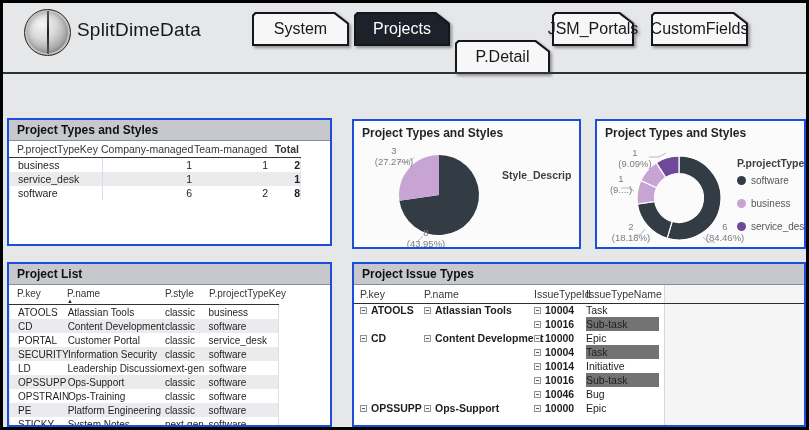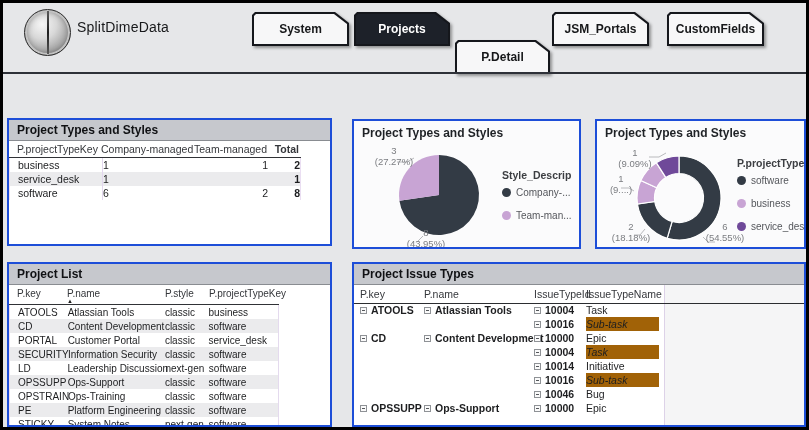--- a/index.html
+++ b/index.html
@@ -6,68 +6,68 @@
   *{box-sizing:border-box;}
   .frame{position:relative;width:809px;height:430px;border:3px solid #000;background:#e6e7e9;
          font-family:"Liberation Sans",sans-serif;overflow:hidden;}
   
   .coin{position:absolute;left:21px;top:6px;width:47px;height:47px;border-radius:50%;
         border:1px solid #2a2a2a;
         background:radial-gradient(circle at 38% 32%,#f6f6f6 0%,#d8d8d8 35%,#a8a8a8 65%,#6f6f6f 88%,#484848 100%);
         box-shadow:inset 0 0 0 2px #c2c2c2, inset 0 0 7px #6a6a6a;}
   .coin::after{content:"";position:absolute;left:50%;top:1px;bottom:1px;width:2px;margin-left:-1px;
         background:linear-gradient(#5a5a5a,#1e1e1e 50%,#5a5a5a);}
-  .logo-text{position:absolute;left:74px;top:16px;font-size:14px;color:#17181a;letter-spacing:.2px;}
+  .logo-text{position:absolute;left:74px;top:16px;font-size:19px;color:#17181a;letter-spacing:.2px;}
   .tab{position:absolute;top:9px;height:34px;cursor:pointer;filter:drop-shadow(2px 2px 1.5px rgba(40,40,40,.45));}
   .tab .shape{position:absolute;inset:0;background:#15171c;
         clip-path:polygon(3px 0,calc(100% - 14px) 0,100% 11px,100% 100%,0 100%,0 3px);}
   .tab .fill{position:absolute;inset:2px;background:#f7f7f8;
         clip-path:polygon(2px 0,calc(100% - 13px) 0,100% 10px,100% 100%,0 100%,0 2px);}
   .tab.active .fill{background:#1d2129;}
   .tab .lbl{position:absolute;inset:0;display:flex;align-items:center;justify-content:center;
-        font-size:12px;font-weight:bold;color:#17181a;text-align:right;}
+        font-size:16px;font-weight:normal;color:#17181a;text-align:right;}
   .tab.active .lbl{color:#ffffff;}
   .header-divider{position:absolute;left:0;top:69px;width:100%;height:2px;background:#2e3138;}
   
   .card{position:absolute;background:#fff;border:2px solid #1d4ed8;overflow:hidden;}
   .titlebar{height:21px;background:#c6c8cd;border-bottom:1px solid #898c91;font-weight:bold;
         font-size:12px;color:#101114;line-height:20px;padding-left:8px;white-space:nowrap;}
   #summaryCard{left:4px;top:115px;width:325px;height:128px;}
   #pieCard{left:349px;top:116px;width:229px;height:130px;background:#fbfbfc;}
   #donutCard{left:592px;top:116px;width:211px;height:130px;background:#fbfbfc;}
   #listCard{left:4px;top:259px;width:325px;height:165px;}
   #matrixCard{left:349px;top:259px;width:454px;height:165px;background:#f5f5f6;}
   .chart-title{position:absolute;left:8px;top:5px;font-size:12px;font-weight:bold;color:#1f2226;white-space:nowrap;}
   
   .sum-head{display:flex;align-items:center;height:17px;padding-left:8px;width:292px;
         font-size:10.5px;color:#35373b;border-bottom:1px solid #303236;white-space:nowrap;}
   .sum-row{display:flex;align-items:center;height:14px;padding-left:8px;width:292px;
         font-size:10.5px;color:#1d1e20;border-left:1px solid #eadef2;border-right:1px solid #eadef2;white-space:nowrap;}
   .alt{background:#ebebed;}
-  .sc0{width:84px;} .sc1{width:90px;text-align:left;} .sc2{width:76px;text-align:right;}
+  .sc0{width:84px;} .sc1{width:90px;text-align:right;} .sc2{width:76px;text-align:right;}
   .sc3{width:32px;text-align:right;font-weight:bold;}
   .sum-row .sc1{border-left:1px solid #e3d7ee;height:100%;line-height:14px;}
   
   .list-head{display:flex;height:20px;padding-left:8px;width:270px;font-size:10px;color:#35373b;
         border-bottom:1px solid #303236;white-space:nowrap;}
   .list-head .hcell{padding-top:3px;}
   .sort-tri{display:block;font-size:6px;line-height:5px;color:#1a1a1a;}
   .list-row{display:flex;align-items:center;height:14px;padding-left:8px;width:270px;font-size:10px;
         color:#1d1e20;border-left:1px solid #eadef2;border-right:1px solid #e4daee;white-space:nowrap;}
   .lc0{width:50px;} .lc1{width:98px;} .lc2{width:44px;} .lc3{width:70px;}
   
   .matrix{position:absolute;left:0;top:21px;bottom:0;width:311px;background:#fff;border-right:1px solid #ddd2e8;}
   .m-head{display:flex;align-items:center;height:18px;font-size:10.5px;color:#35373b;white-space:nowrap;}
   .m-underline{position:absolute;left:0;top:39px;width:454px;height:1px;background:#2b2d30;}
   .m-row{display:flex;height:14px;font-size:10.5px;color:#1d1e20;white-space:nowrap;}
   .mc-key{width:70px;padding-left:6px;font-weight:bold;display:flex;align-items:center;gap:4px;}
   .mc-name{width:110px;font-weight:bold;display:flex;align-items:center;gap:4px;}
   .mc-id{width:52px;font-weight:bold;display:flex;align-items:center;gap:4px;}
   .mc-type{width:73px;display:flex;align-items:center;}
-  .band{background:#a16207;font-style:italic;}
+  .band{background:#737373;}
   .cbox{flex:0 0 auto;width:7px;height:7px;border:1px solid #8f9296;background:#fafafa;position:relative;}
   .cbox::after{content:"";position:absolute;left:1px;right:1px;top:2px;height:1px;background:#55585c;}
   
   .chart-svg{position:absolute;}
   .callout{position:absolute;font-size:9.5px;line-height:11px;color:#7b7d81;text-align:center;white-space:nowrap;}
   .lg-title{position:absolute;font-weight:bold;font-size:10.5px;color:#3c3e42;white-space:nowrap;}
   .lg-box{position:absolute;display:flex;flex-direction:column;gap:12px;}
   .lg-item{display:flex;align-items:center;gap:5px;font-size:10px;color:#55575c;white-space:nowrap;cursor:pointer;}
   .lg-dot{flex:0 0 auto;width:9px;height:9px;border-radius:50%;}
   .leader{fill:none;stroke:#b9babd;stroke-width:1;}
@@ -88,26 +88,26 @@
       <div class="tab active" style="left: 351px; width: 96px;">
         <div class="shape"></div>
         <div class="fill"></div>
         <div class="lbl">Projects</div>
       </div>
       <div class="tab" style="left: 452px; width: 95px; margin-top: 28px;">
         <div class="shape"></div>
         <div class="fill"></div>
         <div class="lbl">P.Detail</div>
       </div>
-      <div class="tab" style="left: 549px; width: 97px;">
+      <div class="tab" style="left: 549px; width: 82px;">
         <div class="shape"></div>
         <div class="fill"></div>
         <div class="lbl">JSM_Portals</div>
       </div>
-      <div class="tab" style="left: 648px; width: 97px; margin-left: 16px;">
+      <div class="tab" style="left: 648px; width: 97px;">
         <div class="shape"></div>
         <div class="fill"></div>
         <div class="lbl">CustomFields</div>
       </div>
     </div>
   <div class="header-divider"></div>
 
   <div class="card" id="summaryCard">
     <div class="titlebar">Project Types and Styles</div>
     <div class="sum-head">
@@ -150,30 +150,20 @@
     </svg>
     <div class="callout" style="left:10px;top:24px;width:60px;">
       <div>3</div>
       <div>(27.27%)</div>
     </div>
     <div class="callout" style="left:42px;top:106px;width:60px;">
       <div>8</div>
       <div>(43.95%)</div>
     </div>
     <div class="lg-title" style="left:148px;top:48px;">Style_Descrip</div>
-    <div class="lg-box" id="pieLegend" style="left:148px;top:66px;">
-        <div class="lg-item">
-          <div class="lg-dot" style="background: rgb(51, 59, 69);"></div>
-          <div>Company-...</div>
-        </div>
-        <div class="lg-item">
-          <div class="lg-dot" style="background: rgb(200, 164, 212);"></div>
-          <div>Team-man...</div>
-        </div>
-      </div>
   </div>
 
   <div class="card" id="donutCard">
     <div class="chart-title">Project Types and Styles</div>
     <svg class="chart-svg" id="donutSvg" style="left:17px;top:27px;" width="130" height="100" viewBox="-65 -50 130 100">
       <g id="donutG">
           <path d="M0.00,-42.00 A42,42 0 1 1 -11.83,40.30 L-6.90,23.51 A24.5,24.5 0 1 0 0.00,-24.50 Z" fill="#333b45" stroke="#ffffff" stroke-width="1.2"></path>
           <path d="M-11.83,40.30 A42,42 0 0 1 -41.57,5.98 L-24.25,3.49 A24.5,24.5 0 0 0 -6.90,23.51 Z" fill="#333b45" stroke="#ffffff" stroke-width="1.2"></path>
           <path d="M-41.57,5.98 A42,42 0 0 1 -38.20,-17.45 L-22.29,-10.18 A24.5,24.5 0 0 0 -24.25,3.49 Z" fill="#c8a4d4" stroke="#ffffff" stroke-width="1.2"></path>
           <path d="M-38.20,-17.45 A42,42 0 0 1 -22.71,-35.33 L-13.25,-20.61 A24.5,24.5 0 0 0 -22.29,-10.18 Z" fill="#c8a4d4" stroke="#ffffff" stroke-width="1.2"></path>
@@ -191,21 +181,21 @@
     <div class="callout" style="left:0px;top:52px;width:48px;">
       <div>1</div>
       <div>(9....)</div>
     </div>
     <div class="callout" style="left:6px;top:100px;width:56px;">
       <div>2</div>
       <div>(18.18%)</div>
     </div>
     <div class="callout" style="left:98px;top:100px;width:60px;">
       <div>6</div>
-      <div>(54.55%)</div>
+      <div>(84.46%)</div>
     </div>
     <div class="lg-title" style="left:140px;top:36px;">P.projectTypeKey</div>
     <div class="lg-box" id="donutLegend" style="left:140px;top:54px;">
         <div class="lg-item">
           <div class="lg-dot" style="background: rgb(51, 59, 69);"></div>
           <div>software</div>
         </div>
         <div class="lg-item">
           <div class="lg-dot" style="background: rgb(200, 164, 212);"></div>
           <div>business</div>

